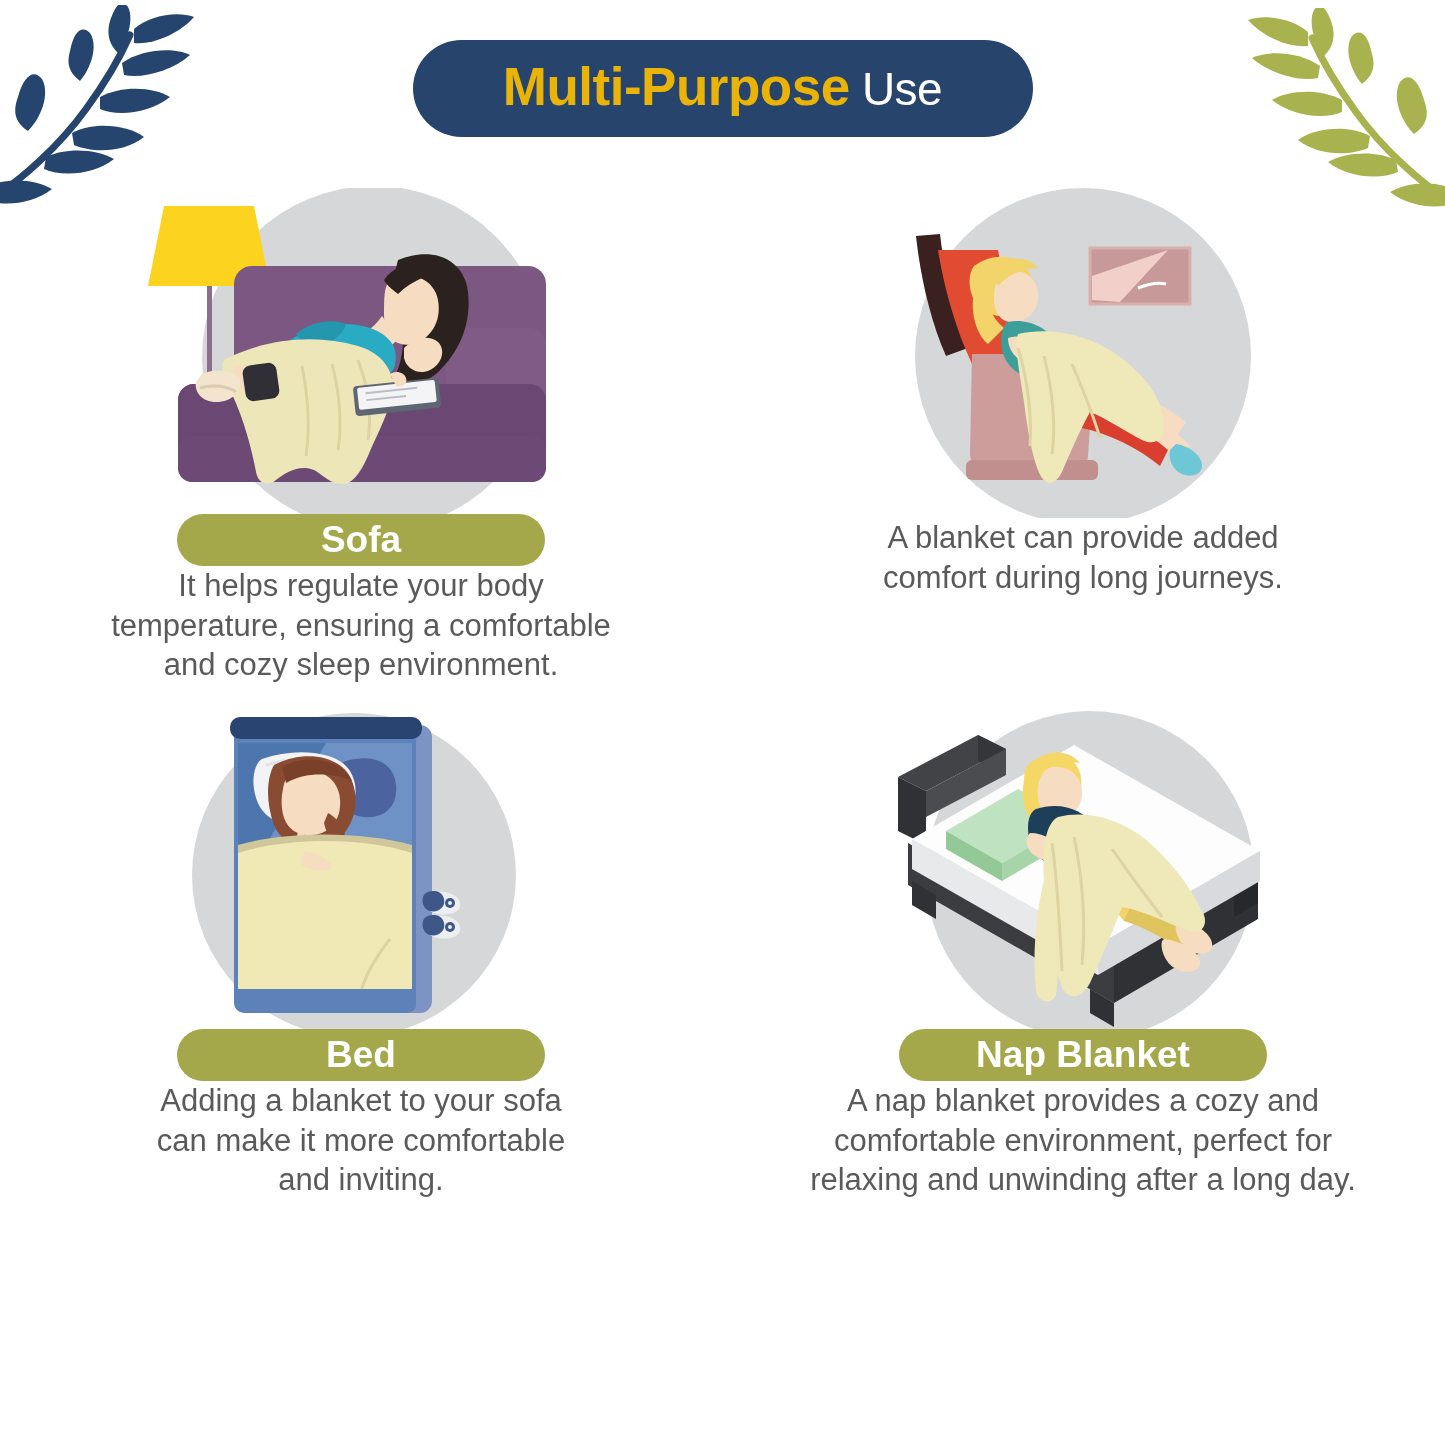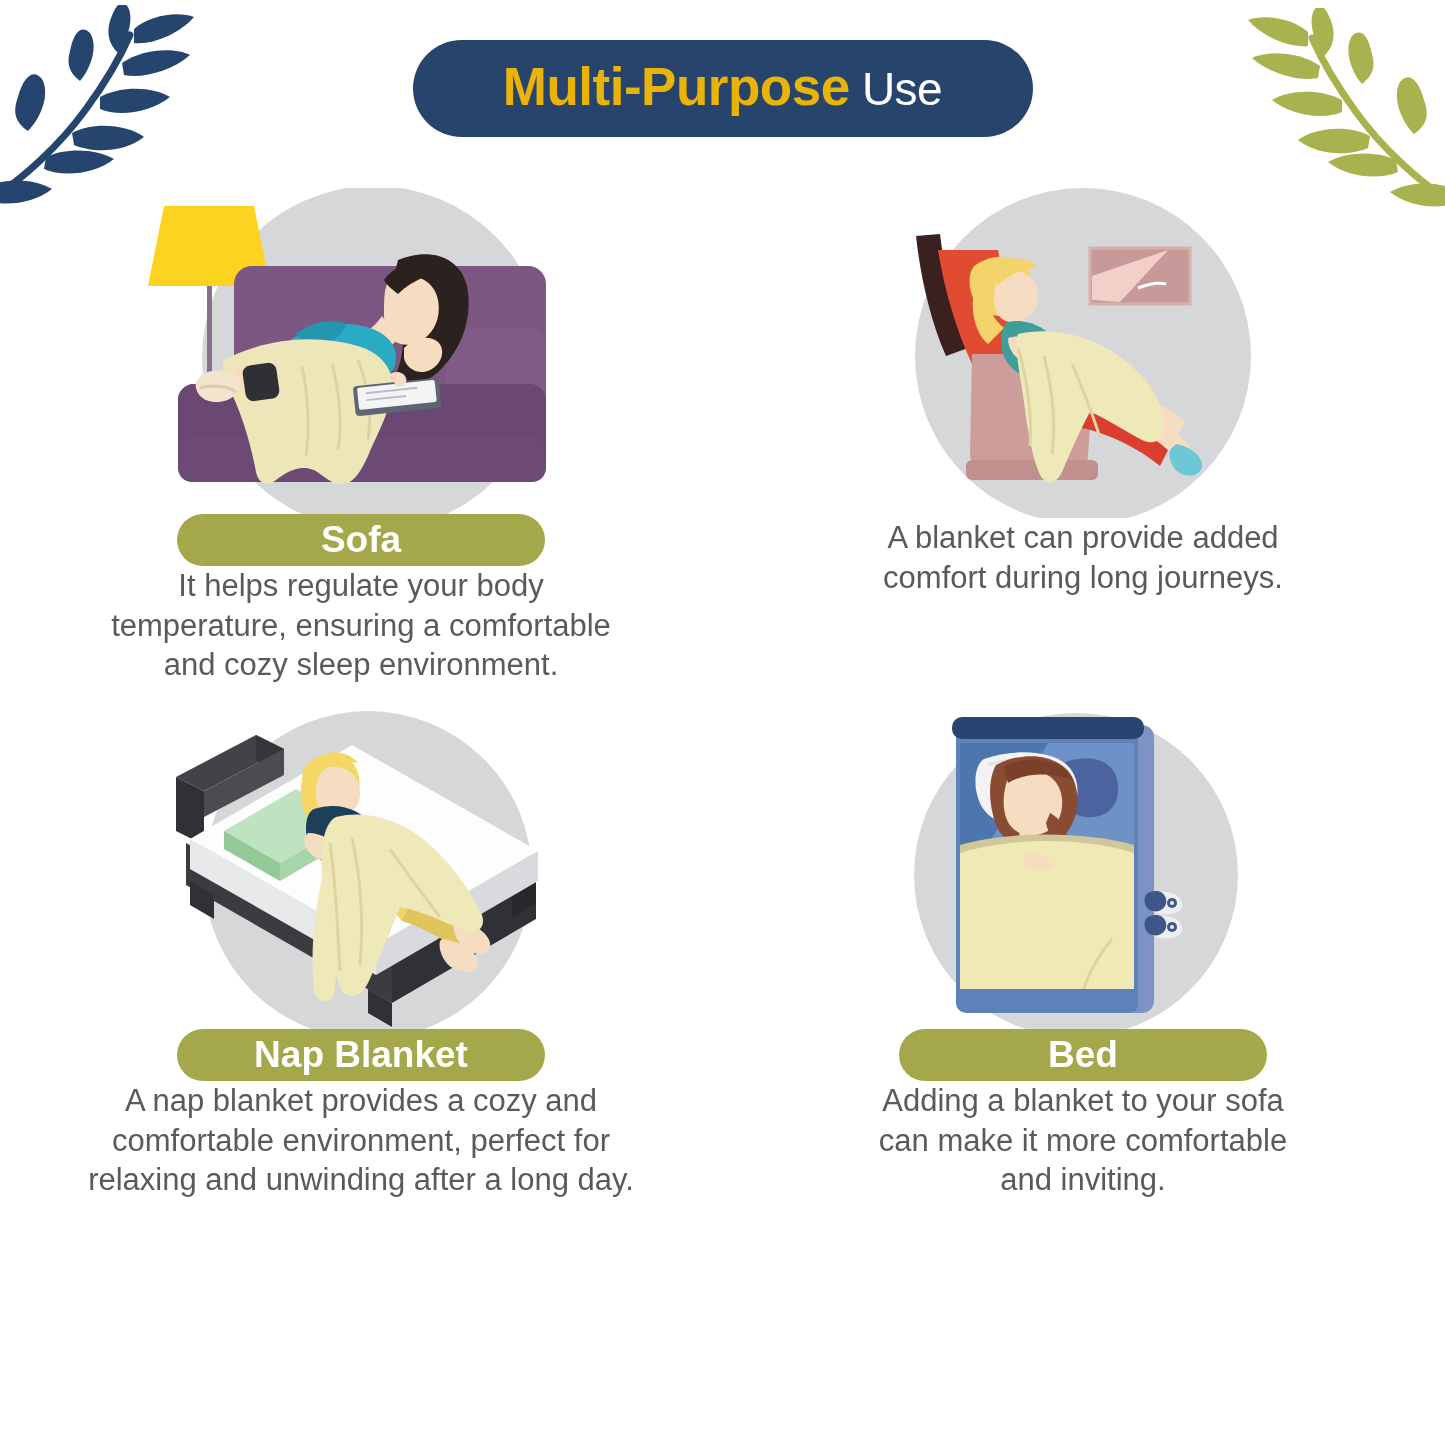--- a/index.html
+++ b/index.html
@@ -237,83 +237,20 @@
         </div>
         <div class="caption narrow">A blanket can provide added
 comfort during long journeys.</div>
       </div>
 
     </div>
 
     <div class="row" style="margin-top:18px;">
 
       <div class="card r2">
-        <div class="art">
-          <svg viewBox="0 0 430 330" width="430" height="330">
-            <circle cx="222" cy="172" r="164" fill="#D6D7D8"></circle>
-
-            <path d="M30 74 L110 32 L138 46 L58 88 Z" fill="#414347"></path>
-            <path d="M30 74 L58 88 L58 142 L30 128 Z" fill="#2F3134"></path>
-            <path d="M110 32 L138 46 L138 72 L110 58 Z" fill="#34363A"></path>
-            <path d="M58 88 L138 46 L138 72 L58 114 Z" fill="#4A4C50"></path>
-
-            <path d="M40 140 L246 258 L246 300 L40 182 Z" fill="#3A3C40"></path>
-
-            <path d="M246 258 L390 176 L390 216 L246 300 Z" fill="#2F3134"></path>
-
-            <path d="M44 178 L68 192 L68 216 L44 202 Z" fill="#2F3134"></path>
-            <path d="M222 286 L246 300 L246 324 L222 310 Z" fill="#2F3134"></path>
-            <path d="M366 190 L390 176 L390 200 L366 214 Z" fill="#26282B"></path>
-
-            <path d="M44 136 L206 42 L392 148 L230 242 Z" fill="#FDFDFD"></path>
-
-            <path d="M44 136 L230 242 L230 272 L44 166 Z" fill="#E8E9EB"></path>
-
-            <path d="M230 242 L392 148 L392 178 L230 272 Z" fill="#D9DADD"></path>
-
-            <path d="M78 128 L150 86 L206 118 L134 160 Z" fill="#BFE3C0"></path>
-            <path d="M78 128 L134 160 L134 178 L78 146 Z" fill="#93C996"></path>
-            <path d="M134 160 L206 118 L206 136 L134 178 Z" fill="#A7D5A9"></path>
-
-            <path d="M162 60 C180 46 206 50 212 70 C218 92 204 108 186 108 C168 108 156 94 156 78 C156 68 158 64 162 60 Z" fill="#F5D766"></path>
-
-            <path d="M184 64 C202 62 214 74 214 90 C214 106 202 116 188 114 C174 112 168 100 170 84 C172 72 176 66 184 64 Z" fill="#F6DCC0"></path>
-
-            <path d="M158 70 C166 48 198 42 212 60 C196 58 178 62 166 76 Z" fill="#F5D766"></path>
-
-            <path d="M156 78 C152 96 158 116 170 124 L182 110 C170 104 160 92 158 80 Z" fill="#F5D766"></path>
-
-            <path d="M168 106 C192 98 216 106 226 124 C234 140 226 156 208 162 C188 168 168 158 162 140 C158 124 160 110 168 106 Z" fill="#1E3F5A"></path>
-
-            <path d="M162 130 C176 130 190 138 196 150 C190 160 176 160 166 152 C158 146 156 136 162 130 Z" fill="#F6DCC0"></path>
-
-            <path d="M188 146 C198 148 206 154 206 162 C198 166 188 162 184 154 Z" fill="#1A3750"></path>
-
-            <path d="M232 126 C258 124 280 140 284 166 C288 192 276 212 256 218 L238 196 C252 188 260 172 256 158 C252 144 242 136 230 136 Z" fill="#F0D46A"></path>
-            <path d="M250 176 C278 186 306 202 324 218 L306 236 C286 220 260 206 240 200 Z" fill="#F0D46A"></path>
-            <path d="M266 196 C292 206 314 220 328 234 L312 248 C298 236 276 224 256 218 Z" fill="#E0C45C"></path>
-
-            <path d="M312 218 C328 220 342 230 344 240 C346 250 334 254 322 248 C312 242 306 228 308 222 Z" fill="#F6DCC0"></path>
-            <path d="M296 236 C314 238 330 248 332 258 C334 268 320 272 308 266 C296 260 292 244 294 238 Z" fill="#F6DCC0"></path>
-
-            <path d="M190 114 C222 106 258 118 284 142 C308 164 326 190 336 212 C340 224 332 232 320 228 C300 220 276 208 254 204 C244 230 232 258 222 280 C214 296 200 298 194 284 C184 258 178 216 176 176 C174 144 178 120 190 114 Z" fill="#EFE8B9"></path>
-            <path d="M206 134 C214 172 218 218 214 262" stroke="#DDD4A2" stroke-width="3" fill="none"></path>
-            <path d="M244 146 C262 172 280 196 294 214" stroke="#DDD4A2" stroke-width="3" fill="none"></path>
-            <path d="M184 140 C190 182 192 230 194 268" stroke="#DDD4A2" stroke-width="3" fill="none"></path>
-
-            <path d="M176 176 C168 212 164 252 168 288 C170 300 184 302 188 292 C192 268 190 220 186 186 Z" fill="#EFE8B9"></path>
-          </svg>
-        </div>
-        <div class="label-pill pill-w4">Nap Blanket</div>
-        <div class="caption">A nap blanket provides a cozy and
-comfortable  environment, perfect for
-relaxing and unwinding after a long day.</div>
-      </div>
-
-      <div class="card r2">
         <div class="art bed">
           <svg viewBox="0 0 430 330" width="430" height="330">
             <circle cx="208" cy="172" r="162" fill="#D6D7D8"></circle>
 
             <rect x="96" y="22" width="190" height="288" rx="12" fill="#7D93C4"></rect>
 
             <rect x="88" y="22" width="182" height="288" rx="10" fill="#5C82B9"></rect>
 
             <rect x="84" y="14" width="192" height="22" rx="10" fill="#2A4472"></rect>
 
@@ -359,16 +296,79 @@
 
             <path d="M92 286 L270 286 L270 302 C270 308 264 310 258 310 L104 310 C96 310 92 306 92 300 Z" fill="#5C82B9"></path>
           </svg>
         </div>
         <div class="label-pill pill-w3">Bed</div>
         <div class="caption narrow">Adding a blanket to your sofa
 can make it more comfortable
 and inviting.</div>
       </div>
 
+      <div class="card r2">
+        <div class="art">
+          <svg viewBox="0 0 430 330" width="430" height="330">
+            <circle cx="222" cy="172" r="164" fill="#D6D7D8"></circle>
+
+            <path d="M30 74 L110 32 L138 46 L58 88 Z" fill="#414347"></path>
+            <path d="M30 74 L58 88 L58 142 L30 128 Z" fill="#2F3134"></path>
+            <path d="M110 32 L138 46 L138 72 L110 58 Z" fill="#34363A"></path>
+            <path d="M58 88 L138 46 L138 72 L58 114 Z" fill="#4A4C50"></path>
+
+            <path d="M40 140 L246 258 L246 300 L40 182 Z" fill="#3A3C40"></path>
+
+            <path d="M246 258 L390 176 L390 216 L246 300 Z" fill="#2F3134"></path>
+
+            <path d="M44 178 L68 192 L68 216 L44 202 Z" fill="#2F3134"></path>
+            <path d="M222 286 L246 300 L246 324 L222 310 Z" fill="#2F3134"></path>
+            <path d="M366 190 L390 176 L390 200 L366 214 Z" fill="#26282B"></path>
+
+            <path d="M44 136 L206 42 L392 148 L230 242 Z" fill="#FDFDFD"></path>
+
+            <path d="M44 136 L230 242 L230 272 L44 166 Z" fill="#E8E9EB"></path>
+
+            <path d="M230 242 L392 148 L392 178 L230 272 Z" fill="#D9DADD"></path>
+
+            <path d="M78 128 L150 86 L206 118 L134 160 Z" fill="#BFE3C0"></path>
+            <path d="M78 128 L134 160 L134 178 L78 146 Z" fill="#93C996"></path>
+            <path d="M134 160 L206 118 L206 136 L134 178 Z" fill="#A7D5A9"></path>
+
+            <path d="M162 60 C180 46 206 50 212 70 C218 92 204 108 186 108 C168 108 156 94 156 78 C156 68 158 64 162 60 Z" fill="#F5D766"></path>
+
+            <path d="M184 64 C202 62 214 74 214 90 C214 106 202 116 188 114 C174 112 168 100 170 84 C172 72 176 66 184 64 Z" fill="#F6DCC0"></path>
+
+            <path d="M158 70 C166 48 198 42 212 60 C196 58 178 62 166 76 Z" fill="#F5D766"></path>
+
+            <path d="M156 78 C152 96 158 116 170 124 L182 110 C170 104 160 92 158 80 Z" fill="#F5D766"></path>
+
+            <path d="M168 106 C192 98 216 106 226 124 C234 140 226 156 208 162 C188 168 168 158 162 140 C158 124 160 110 168 106 Z" fill="#1E3F5A"></path>
+
+            <path d="M162 130 C176 130 190 138 196 150 C190 160 176 160 166 152 C158 146 156 136 162 130 Z" fill="#F6DCC0"></path>
+
+            <path d="M188 146 C198 148 206 154 206 162 C198 166 188 162 184 154 Z" fill="#1A3750"></path>
+
+            <path d="M232 126 C258 124 280 140 284 166 C288 192 276 212 256 218 L238 196 C252 188 260 172 256 158 C252 144 242 136 230 136 Z" fill="#F0D46A"></path>
+            <path d="M250 176 C278 186 306 202 324 218 L306 236 C286 220 260 206 240 200 Z" fill="#F0D46A"></path>
+            <path d="M266 196 C292 206 314 220 328 234 L312 248 C298 236 276 224 256 218 Z" fill="#E0C45C"></path>
+
+            <path d="M312 218 C328 220 342 230 344 240 C346 250 334 254 322 248 C312 242 306 228 308 222 Z" fill="#F6DCC0"></path>
+            <path d="M296 236 C314 238 330 248 332 258 C334 268 320 272 308 266 C296 260 292 244 294 238 Z" fill="#F6DCC0"></path>
+
+            <path d="M190 114 C222 106 258 118 284 142 C308 164 326 190 336 212 C340 224 332 232 320 228 C300 220 276 208 254 204 C244 230 232 258 222 280 C214 296 200 298 194 284 C184 258 178 216 176 176 C174 144 178 120 190 114 Z" fill="#EFE8B9"></path>
+            <path d="M206 134 C214 172 218 218 214 262" stroke="#DDD4A2" stroke-width="3" fill="none"></path>
+            <path d="M244 146 C262 172 280 196 294 214" stroke="#DDD4A2" stroke-width="3" fill="none"></path>
+            <path d="M184 140 C190 182 192 230 194 268" stroke="#DDD4A2" stroke-width="3" fill="none"></path>
+
+            <path d="M176 176 C168 212 164 252 168 288 C170 300 184 302 188 292 C192 268 190 220 186 186 Z" fill="#EFE8B9"></path>
+          </svg>
+        </div>
+        <div class="label-pill pill-w4">Nap Blanket</div>
+        <div class="caption">A nap blanket provides a cozy and
+comfortable  environment, perfect for
+relaxing and unwinding after a long day.</div>
+      </div>
+
     </div>
 
   </div>
 </div>
 
 </body></html>

